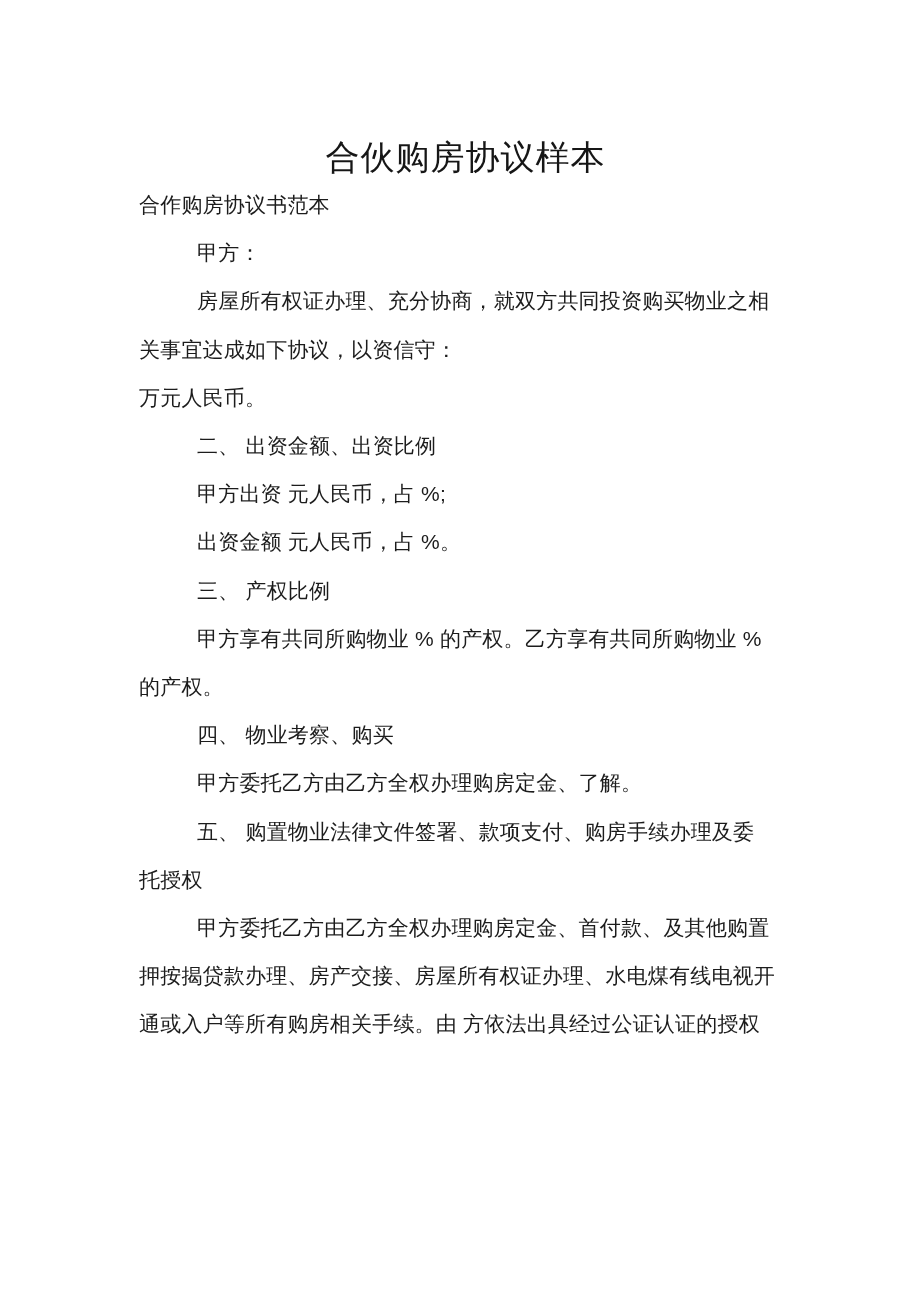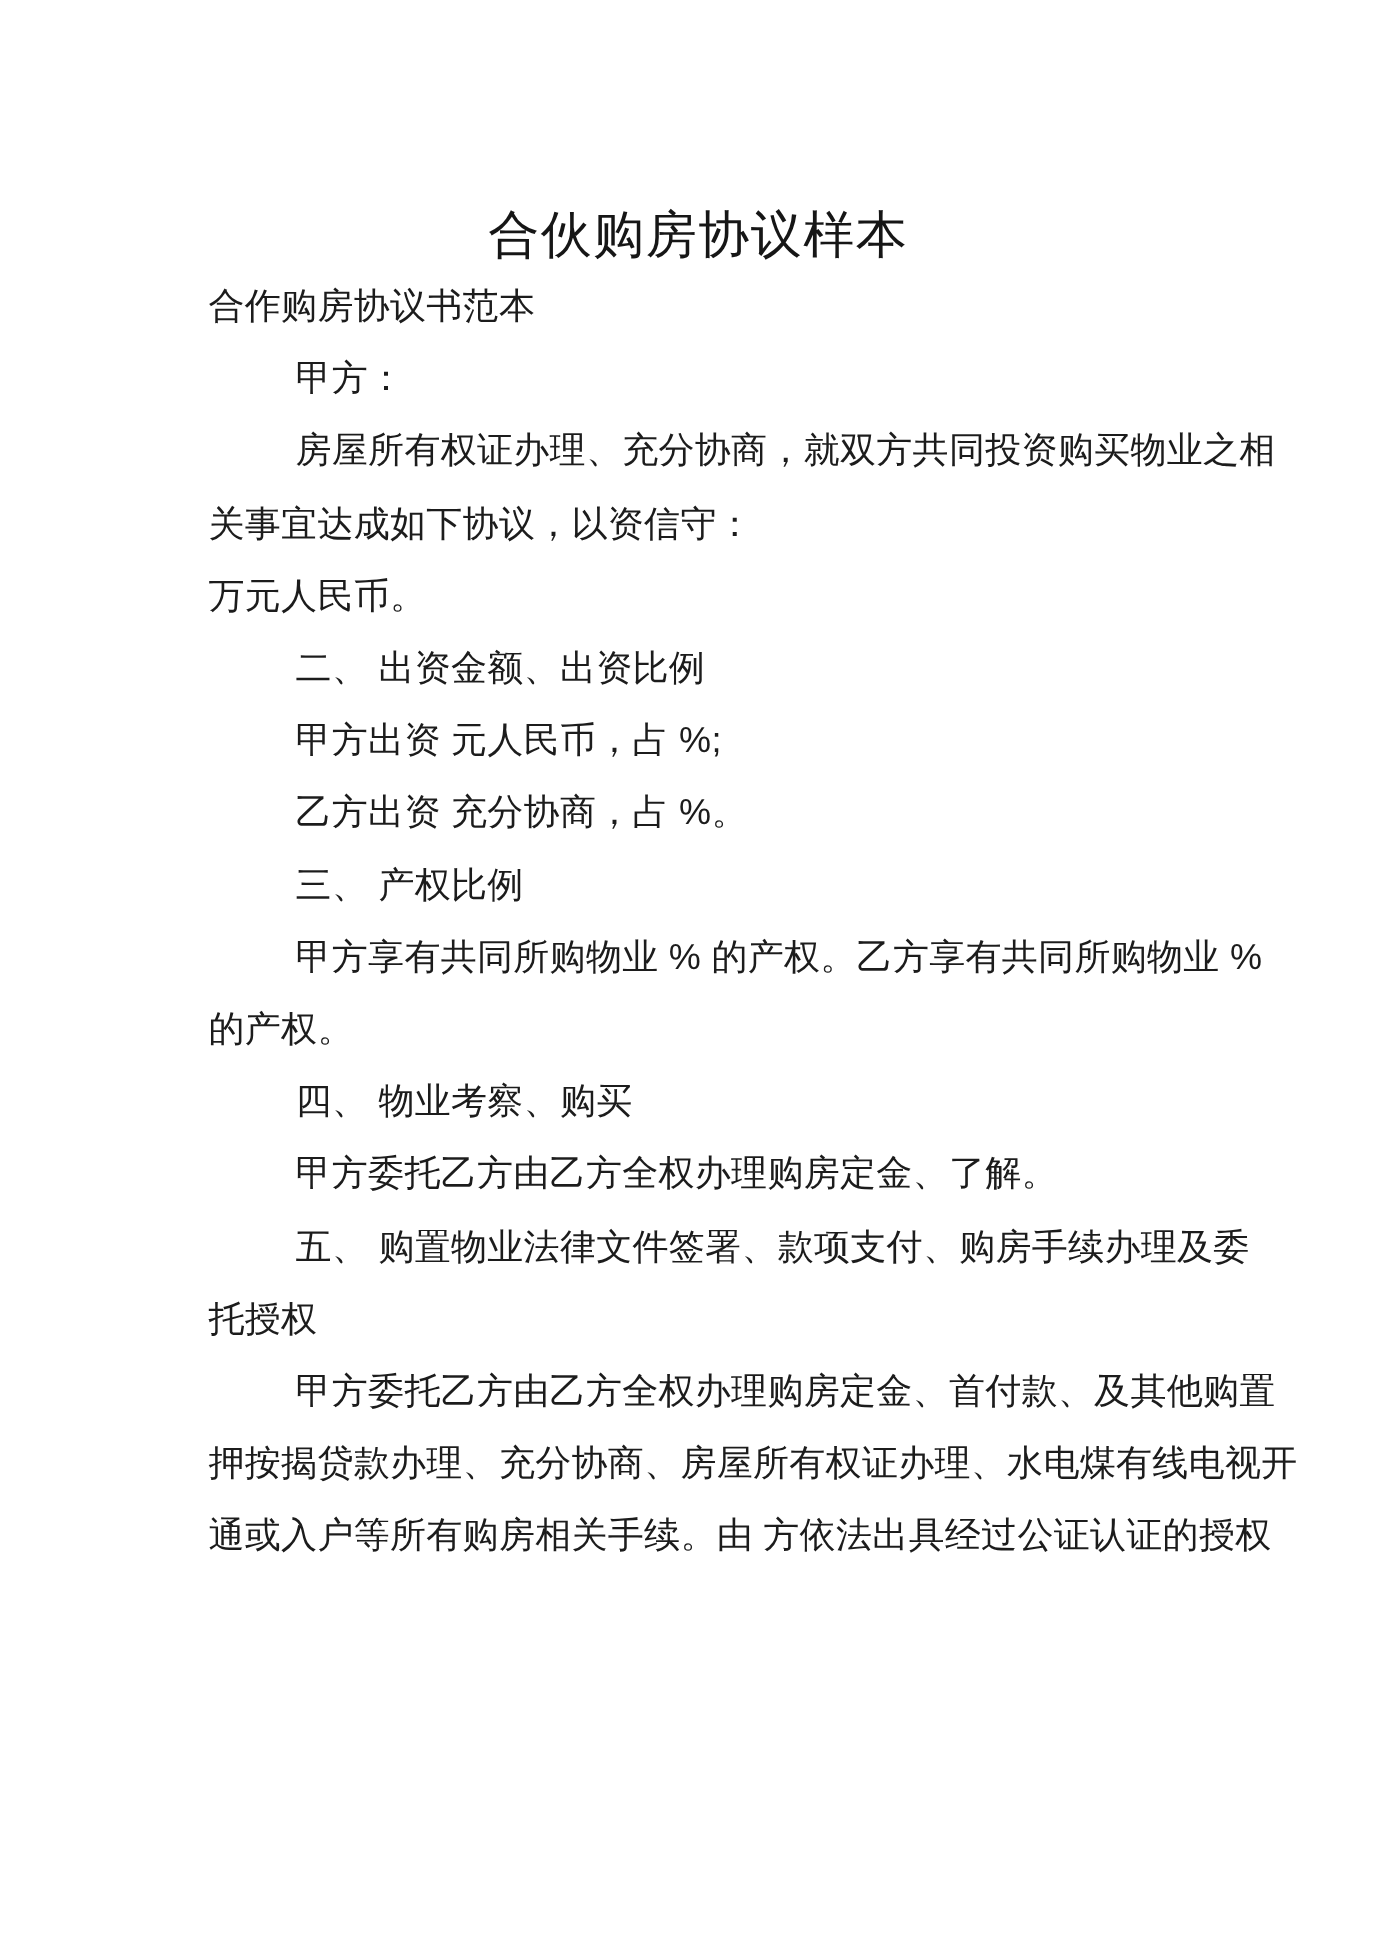--- a/index.html
+++ b/index.html
@@ -23,21 +23,21 @@
   .doc-title {
     font-size: 34px;
     line-height: 48px;
     text-align: center;
     font-weight: normal;
     letter-spacing: 1px;
     white-space: pre;
     color: #161616;
   }
   .doc-line {
-    font-size: 24px;
+    font-size: 21px;
     line-height: 48.2px;
     white-space: pre;
     letter-spacing: 0.2px;
     color: #1c1c1c;
   }
   .doc-line.indent {
     padding-left: 58px;
   }
 </style>
 </head>
@@ -47,26 +47,26 @@
   <div class="doc">
     <div class="doc-title">合伙购房协议样本</div>
     <div id="doc-body">
         <div class="doc-line">合作购房协议书范本</div>
         <div class="doc-line indent">甲方：</div>
         <div class="doc-line indent">房屋所有权证办理、充分协商，就双方共同投资购买物业之相</div>
         <div class="doc-line">关事宜达成如下协议，以资信守：</div>
         <div class="doc-line">万元人民币。</div>
         <div class="doc-line indent">二、 出资金额、出资比例</div>
         <div class="doc-line indent">甲方出资 元人民币，占 %;</div>
-        <div class="doc-line indent">乙方出资 充分协商，占 %。</div>
+        <div class="doc-line indent">出资金额 元人民币，占 %。</div>
         <div class="doc-line indent">三、 产权比例</div>
         <div class="doc-line indent">甲方享有共同所购物业 % 的产权。乙方享有共同所购物业 %</div>
         <div class="doc-line">的产权。</div>
         <div class="doc-line indent">四、 物业考察、购买</div>
         <div class="doc-line indent">甲方委托乙方由乙方全权办理购房定金、了解。</div>
         <div class="doc-line indent">五、 购置物业法律文件签署、款项支付、购房手续办理及委</div>
         <div class="doc-line">托授权</div>
         <div class="doc-line indent">甲方委托乙方由乙方全权办理购房定金、首付款、及其他购置</div>
-        <div class="doc-line">押按揭贷款办理、充分协商、房屋所有权证办理、水电煤有线电视开</div>
+        <div class="doc-line">押按揭贷款办理、房产交接、房屋所有权证办理、水电煤有线电视开</div>
         <div class="doc-line">通或入户等所有购房相关手续。由 方依法出具经过公证认证的授权</div>
       </div>
   </div>
 </div>
 
 </body></html>

